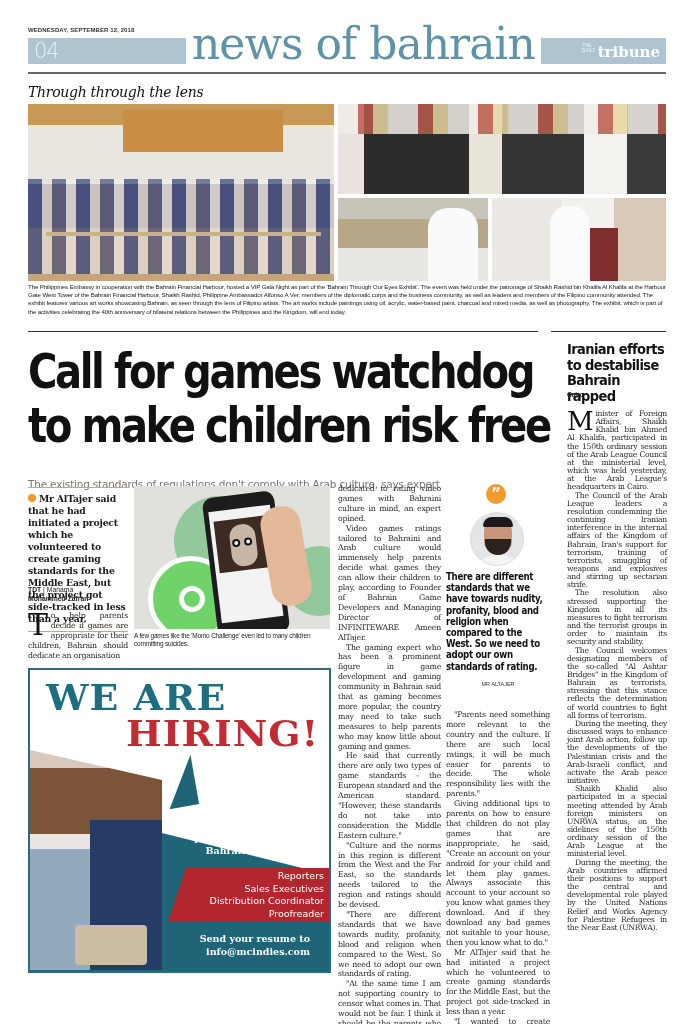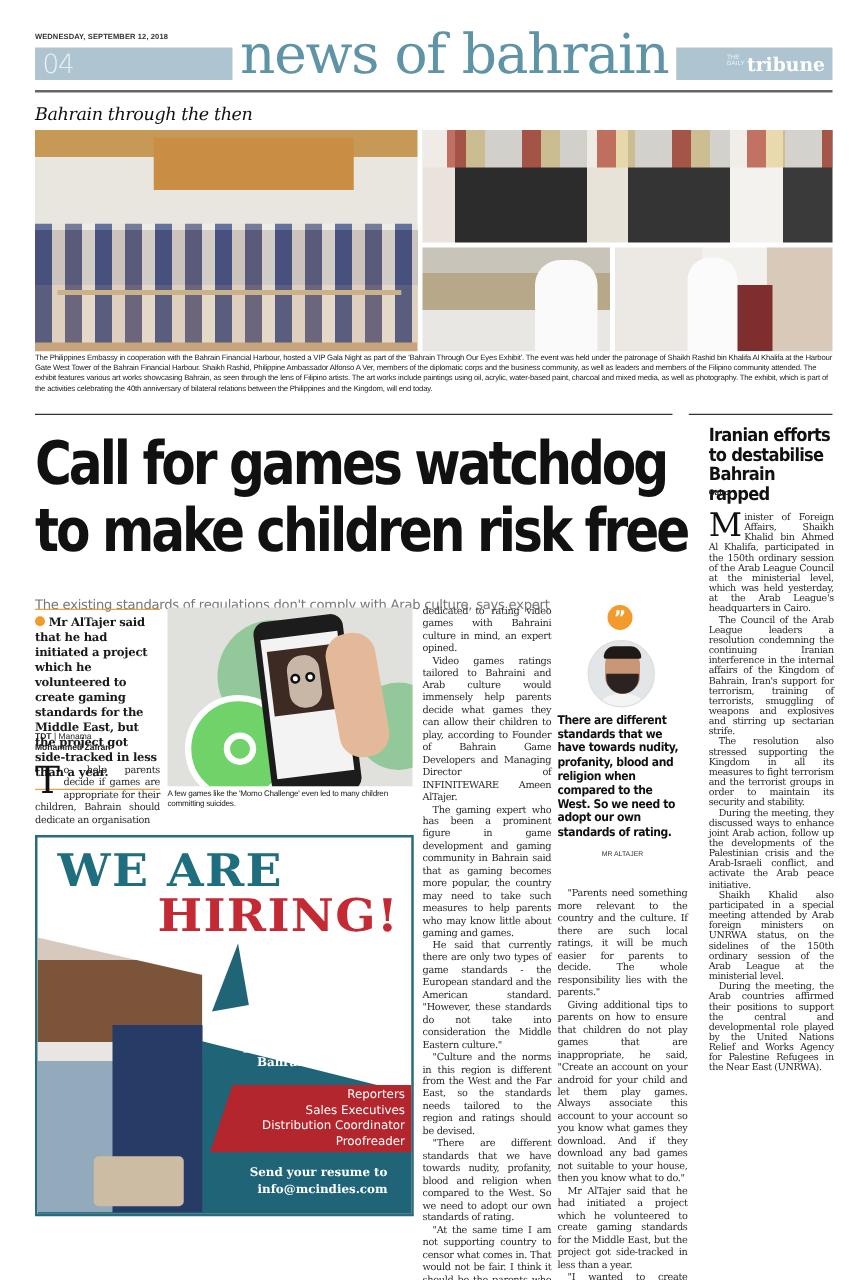--- a/index.html
+++ b/index.html
@@ -100,21 +100,21 @@
 <body>
 
 <div class="date">WEDNESDAY, SEPTEMBER 12, 2018</div>
 <div class="masthead">
   <div class="page-num">04</div>
   <div class="section-title">news of bahrain</div>
   <div class="brand"><small>THE DAILY</small><span>tribune</span></div>
 </div>
 <div class="rule-top"></div>
 
-<div class="lens-title">Bahrain through the then</div>
+<div class="lens-title">Through through the lens</div>
 <div class="photo ph-main">
     <div class="ribbon"></div>
   </div>
 <div class="photo ph-tr"></div>
 <div class="photo ph-bl"></div>
 <div class="photo ph-br"></div>
 <div class="lens-caption">The Philippines Embassy in cooperation with the Bahrain Financial Harbour, hosted a VIP Gala Night as part of the 'Bahrain Through Our Eyes Exhibit'.  The event was held under the patronage of Shaikh Rashid bin Khalifa Al Khalifa at the Harbour Gate West Tower of the Bahrain Financial Harbour. Shaikh Rashid, Philippine Ambassador Alfonso A Ver, members of the diplomatic corps and the business community, as well as leaders and members of the Filipino community attended. The exhibit features various art works showcasing Bahrain, as seen through the lens of Filipino artists. The art works include paintings using oil, acrylic, water-based paint, charcoal and mixed media, as well as photography. The exhibit, which is part of the activities celebrating the 40th anniversary of bilateral relations between the Philippines and the Kingdom, will end today.</div>
 <div class="rule-mid"></div>
 <div class="rule-mid-r"></div>
 
@@ -183,20 +183,21 @@
   <p>Mr AlTajer said that he had initiated a project which he volunteered to create gaming standards for the Middle East, but the project got side-tracked in less than a year.</p>
   <p>"I wanted to create standards for the region but after starting my businesses, I completed half of it with help from some prominent figures in the Middle East gaming community. But after launching my business, the project got side tracked," he said.</p>
 </div>
 
 <div class="right-head">Iranian efforts to destabilise Bahrain rapped</div>
 <div class="right-dateline">Cairo</div>
 <div class="right-body col-text">
   <p class="noindent"><span class="dropcap-r">M</span><span>inister of Foreign Affairs, Shaikh Khalid bin Ahmed Al Khalifa, participated in the 150th ordinary session of the Arab League Council at the ministerial level, which was held yesterday, at the Arab League's headquarters in Cairo.</span></p>
   <p>The Council of the Arab League leaders a resolution condemning the continuing Iranian interference in the internal affairs of the Kingdom of Bahrain, Iran's support for terrorism, training of terrorists, smuggling of weapons and explosives and stirring up sectarian strife.</p>
   <p>The resolution also stressed supporting the Kingdom in all its measures to fight terrorism and the terrorist groups in order to maintain its security and stability.</p>
+  <p>The Council welcomes designating members of the so-called "Al Ashtar Bridges" in the Kingdom of Bahrain as terrorists, stressing that this stance reflects the determination of world countries to fight all forms of terrorism.</p>
   <p>During the meeting, they discussed ways to enhance joint Arab action, follow up the developments of the Palestinian crisis and the Arab-Israeli conflict, and activate the Arab peace initiative.</p>
   <p>Shaikh Khalid also participated in a special meeting attended by Arab foreign ministers on UNRWA status, on the sidelines of the 150th ordinary session of the Arab League at the ministerial level.</p>
   <p>During the meeting, the Arab countries affirmed their positions to support the central and developmental role played by the United Nations Relief and Works Agency for Palestine Refugees in the Near East (UNRWA).</p>
 </div>
 
 <div class="ad">
   <div class="ad-teal"></div>
   <div class="ad-photo"></div>
   <div class="ad-suit"></div>
   <div class="ad-case"></div>

